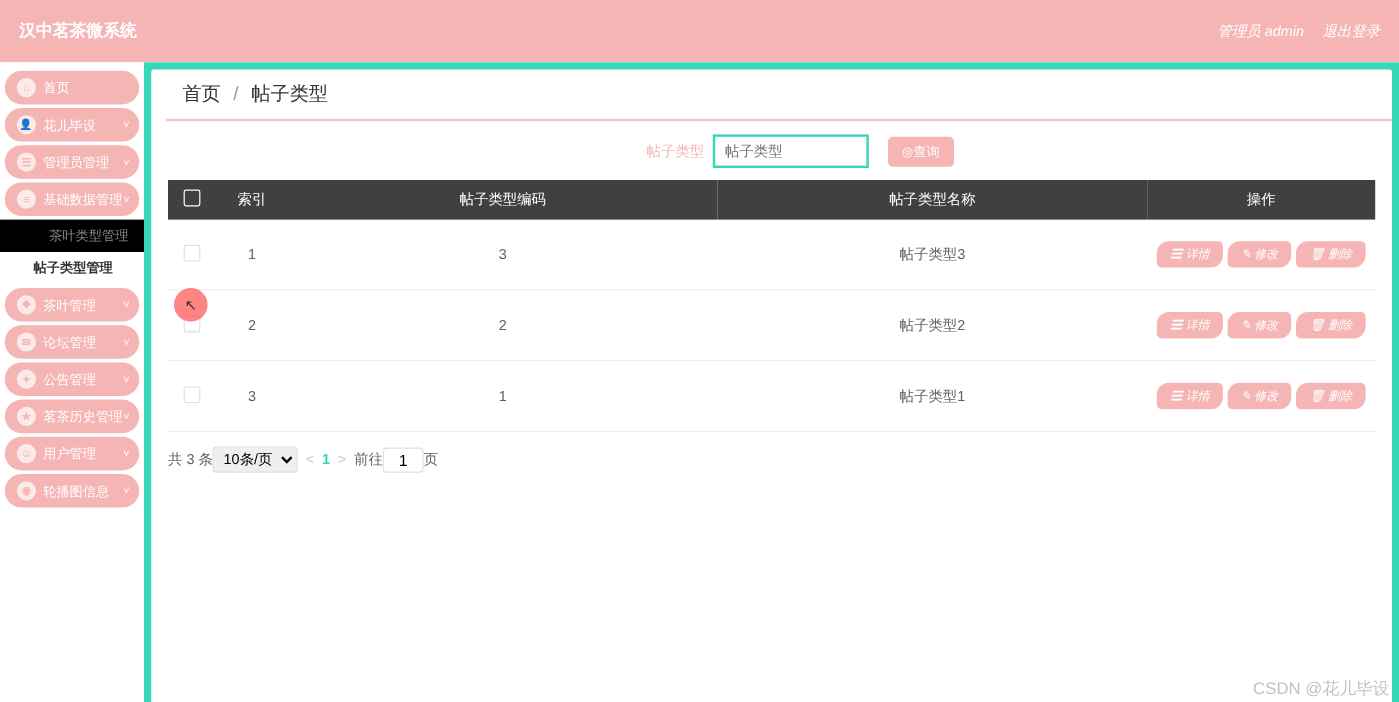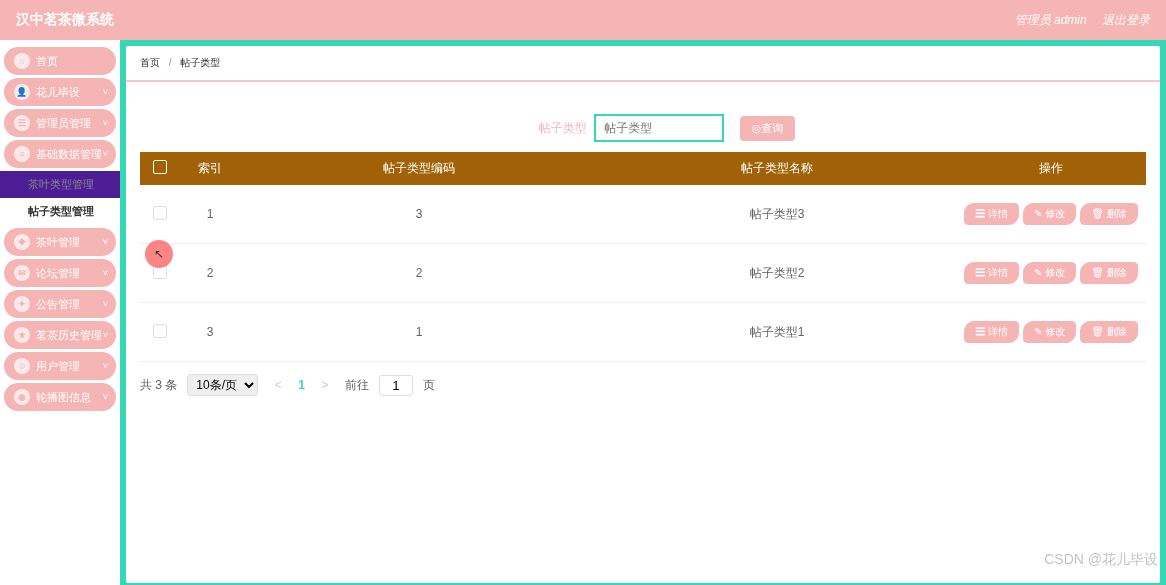--- a/index.html
+++ b/index.html
@@ -1,53 +1,53 @@
 <!DOCTYPE html>
 <html><head>
 <meta charset="utf-8">
 <style>
 * { margin: 0; padding: 0; box-sizing: border-box; }
 body { font-family: "Microsoft YaHei", Arial, sans-serif; font-size: 12px; background: #fff; color: #606266; width: 1166px; height: 585px; overflow: hidden; position: relative; }
-.topbar { height: 40px; background: #f6b5b5; display: flex; align-items: center; justify-content: space-between; padding: 16px 16px; color: #fff; font-size: 14px; font-weight: bold; }
+.topbar { height: 52px; background: #f6b5b5; display: flex; align-items: center; justify-content: space-between; padding: 16px 16px; color: #fff; font-size: 14px; font-weight: bold; }
 .topbar .right { font-size: 12px; font-weight: normal; font-style: italic; }
 .topbar .right span { margin-left: 12px; cursor: pointer; }
 .container { display: flex; height: calc(100% - 36px); }
 .sidebar { width: 120px; background: #fff; padding: 4px 0; }
 .pill { margin: 3px 4px; padding: 6px 10px; border-radius: 18px; background: #f6b5b5; color: #fff; display: flex; align-items: center; font-size: 11px; cursor: pointer; position: relative; }
 .pill .ic { width: 16px; height: 16px; border-radius: 50%; background: rgba(255,255,255,0.7); margin-right: 6px; flex-shrink: 0; display:flex; align-items:center; justify-content:center; color:#f6b5b5; font-size:9px; font-weight:bold; }
 .pill .arr { position: absolute; right: 8px; font-size: 9px; color: #fff; }
 .subitem { padding: 6px 0 6px 28px; font-size: 11px; color: #606266; background: #fff; cursor: pointer; }
 .subitem.active { background: #fff; color: #333; font-weight: bold; }
-.subitem.dim { background: #4c1d95; color: #888; }
+.subitem.dim { background: #000000; color: #888; text-align: center; }
 .content { flex: 1; background: #36d7b7; padding: 6px; overflow: auto; }
 .panel { background: #fff; border-radius: 2px; padding: 0; min-height: 100%; }
-.breadcrumb { padding: 10px 14px; border-bottom: 2px solid #f6c7c7; font-size: 10px; color: #333; }
+.breadcrumb { padding: 10px 14px; border-bottom: 2px solid #f6c7c7; font-size: 16px; color: #333; margin-left: 12px; }
 .breadcrumb span.sep { margin: 0 6px; color: #999; }
-.searchbar { text-align: center; padding: 32px 0 10px; margin-left: 48px; }
+.searchbar { text-align: center; padding: 11px 0 10px; margin-left: 48px; }
 .searchbar label { color: #f6b5b5; font-size: 12px; }
 .searchbar input { border: 2px solid #36d7b7; padding: 5px 8px; width: 130px; font-size: 12px; margin-left: 4px; color:#aaa; }
 .btn { display: inline-flex; align-items: center; justify-content: center; padding: 5px 12px; border-radius: 4px; font-size: 11px; cursor: pointer; border: none; }
 .btn-pink { background: #f6b5b5; color: #fff; margin-left: 12px; }
 .btn-outline { background: #fff; border: 1px solid #f6b5b5; color: #f6b5b5; }
 .toolbar { padding: 6px 14px 12px; }
 .toolbar .btn { margin-right: 8px; }
 table { width: calc(100% - 28px); margin: 0 14px; border-collapse: collapse; }
-thead th { background: #a16207; color: #fff; font-weight: normal; font-size: 12px; padding: 8px 6px; text-align: center; }
+thead th { background: #404040; color: #fff; font-weight: normal; font-size: 12px; padding: 8px 6px; text-align: center; }
 tbody td { padding: 18px 6px; text-align: center; border-bottom: 1px solid #eee; font-size: 12px; color: #606266; vertical-align: middle; }
-.opcell { display: flex; flex-wrap: wrap; gap: 4px; justify-content: center; align-items:center; }
+.opcell { display: flex; flex-wrap: wrap; gap: 4px; justify-content: center; align-items:center;font-style:italic; }
 .opbtn { padding: 3px 10px; border-radius: 10px 4px 10px 4px; background: #f6b5b5; color: #fff; font-size: 10px; cursor: pointer; border:1px solid #f6b5b5; }
 .chk { width: 14px; height: 14px; border: 1px solid #dcdfe6; border-radius: 2px; display: inline-block; }
 .chk.h { border-color:#fff; }
-.pagination { padding: 12px 14px; display: flex; align-items: center; font-size: 12px; color: #606266; gap: 10px; }
+.pagination { padding: 12px 14px; display: flex; align-items: center; font-size: 12px; color: #606266; gap: 0; }
 .pagination select { border: 1px solid #dcdfe6; padding: 2px 4px; font-size: 12px; border-radius: 3px; }
 .pagination .pbtn { width: 20px; text-align: center; cursor: pointer; color: #ccc; }
 .pagination .cur { color: #36d7b7; font-weight: bold; }
 .pagination input { width: 34px; border: 1px solid #dcdfe6; text-align: center; padding: 2px; border-radius: 3px; }
 .cursor-dot { position: absolute; left: 145px; top: 240px; width: 28px; height: 28px; background: rgba(255,80,80,0.7); border-radius: 50%; pointer-events: none; display:flex; align-items:center; justify-content:center; color:#333; font-size:12px; }
-.watermark { position: absolute; right: 8px; bottom: 16px; font-size: 14px; color: rgba(0,0,0,0.25); margin-left: 37px; }
+.watermark { position: absolute; right: 8px; bottom: 2px; font-size: 14px; color: rgba(0,0,0,0.25); margin-left: 37px; }
 </style>
 </head>
 <body>
 
 <div class="topbar">
   <div>汉中茗茶微系统</div>
   <div class="right">
     <span>管理员 admin</span>
     <span>退出登录</span>
   </div>

